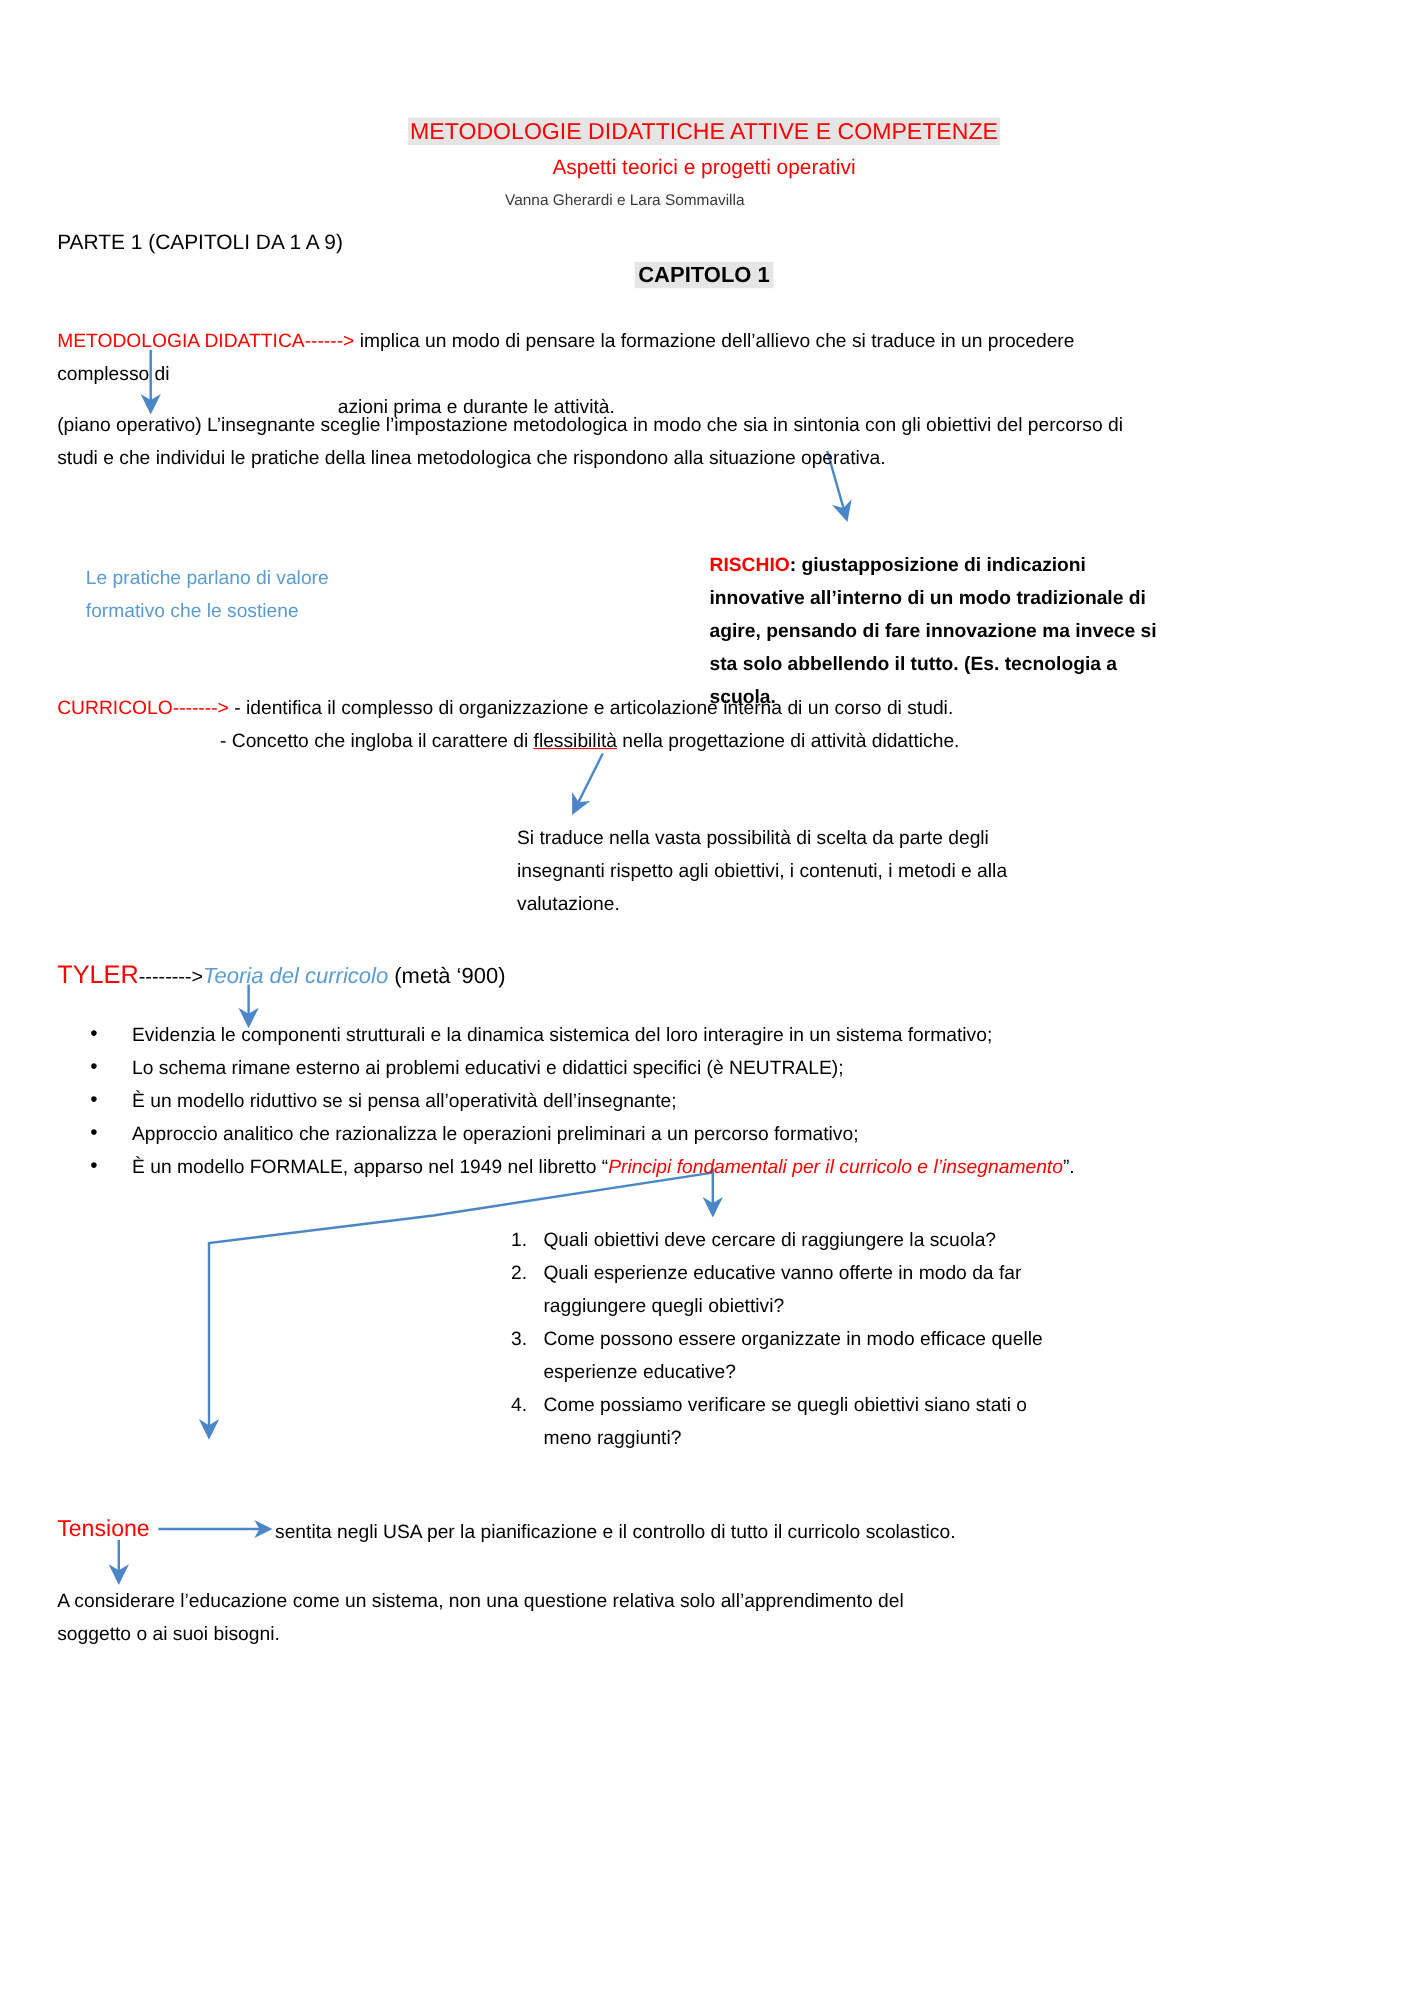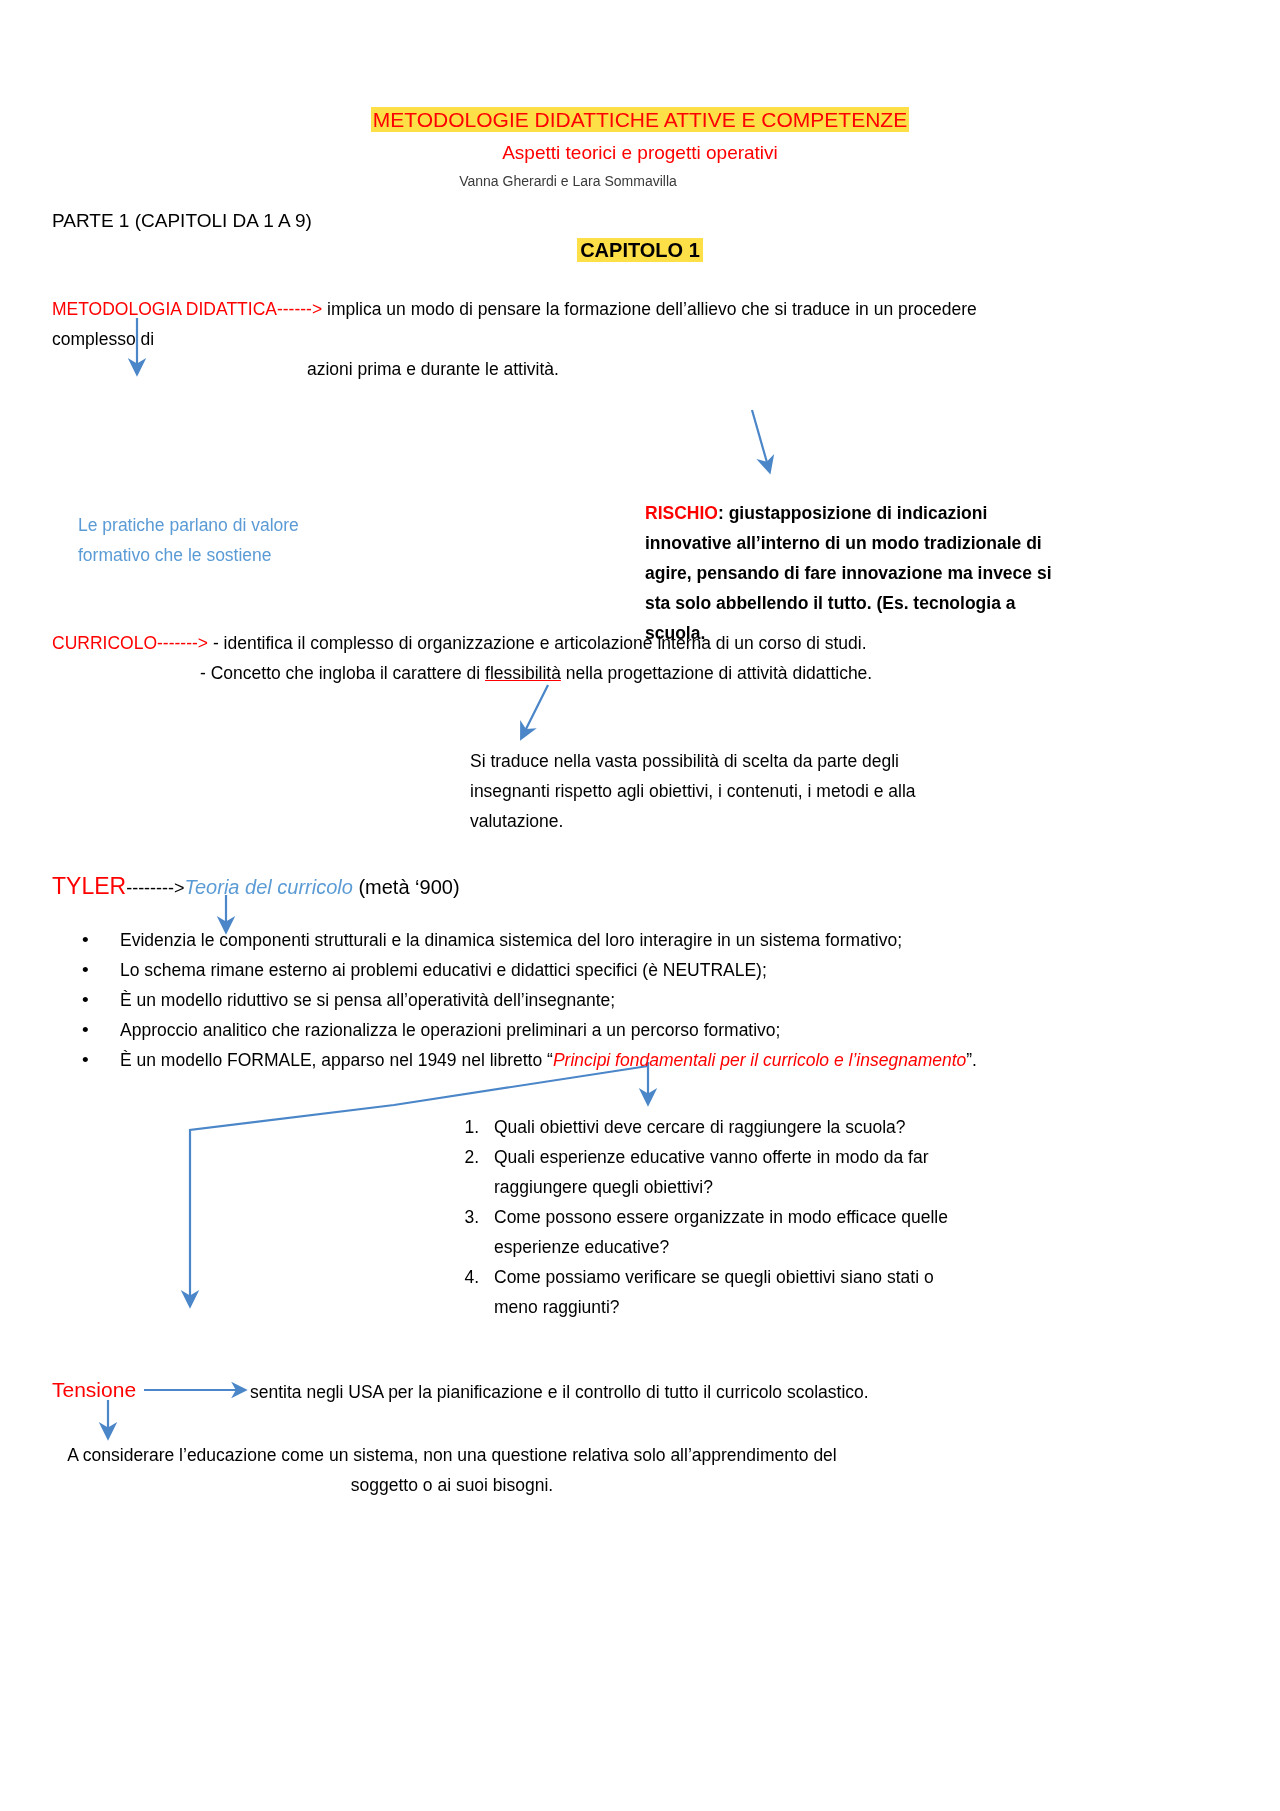--- a/index.html
+++ b/index.html
@@ -28,21 +28,21 @@
     height: 1811px;
     pointer-events: none;
     z-index: 5;
   }
 
   
   .blk { position: absolute; z-index: 10; }
   .red   { color: #FF0000; }
   .blue  { color: #5B9BD5; }
   .ital  { font-style: italic; }
-  .hl    { background: #fde047; margin-top: 32px; }
+  .hl    { background: #e5e5e5; margin-top: 32px; }
   .uline-red { text-decoration: underline; text-decoration-color: #FF0000; text-align: center; }
 
   .title-main {
     top: 106px; left: 0; width: 1280px;
     text-align: center;
     font-size: 21px;
     line-height: 28px;
   }
   .title-main .hl { padding: 1px 2px; }
   .title-sub {
@@ -133,21 +133,21 @@
     top: 1375px; left: 52px;
     font-size: 21px;
     line-height: 30px;
   }
   .b-tensione-tail {
     top: 1377px; left: 250px; width: 820px;
     font-size: 17.5px;
     line-height: 30px;
   }
 
-  .b-considerare { top: 1440px; left: 52px; width: 800px; text-align: center; }
+  .b-considerare { top: 1440px; left: 52px; width: 800px; }
 </style>
 </head>
 <body>
 
 <div class="page">
 
   <svg class="arrows" viewBox="0 0 1280 1811">
     <defs>
       <marker id="ah" markerWidth="9" markerHeight="9" refX="4.5" refY="4.5" orient="auto">
         <path d="M0.5,0.8 L8,4.5 L0.5,8.2 L2.6,4.5 Z" fill="#4A86C8"></path>
@@ -202,20 +202,21 @@
 
   <div class="blk capitolo1">
     <span class="hl">CAPITOLO 1</span>
   </div>
 
   <div class="blk para b-metodologia">
     <span class="red">METODOLOGIA DIDATTICA</span><span class="red">------&gt;</span><span> implica un modo di pensare la formazione dell’allievo che si traduce in un procedere complesso di</span>
     <span class="ind">azioni prima e durante le attività.</span>
   </div>
 
+  <div class="blk para b-piano">(piano operativo) L’insegnante sceglie l’impostazione metodologica in modo che sia in sintonia con gli obiettivi del percorso di studi e che individui le pratiche della linea metodologica che rispondono alla situazione operativa.</div>
 
   <div class="blk para b-pratiche">Le pratiche parlano di valore formativo che le sostiene</div>
 
   <div class="blk para b-rischio">
     <span class="red">RISCHIO</span><span>: giustapposizione di indicazioni innovative all’interno di un modo tradizionale di agire, pensando di fare innovazione ma invece si sta solo abbellendo il tutto. (Es. tecnologia a scuola.</span>
   </div>
 
   <div class="blk para b-curricolo">
     <span class="red">CURRICOLO</span><span class="red">-------&gt;</span><span> - identifica il complesso di organizzazione e articolazione interna di un corso di studi.</span>
     <span class="ind"><span>- Concetto che ingloba il carattere di </span><span class="uline-red">flessibilità</span><span> nella progettazione di attività didattiche.</span></span>

